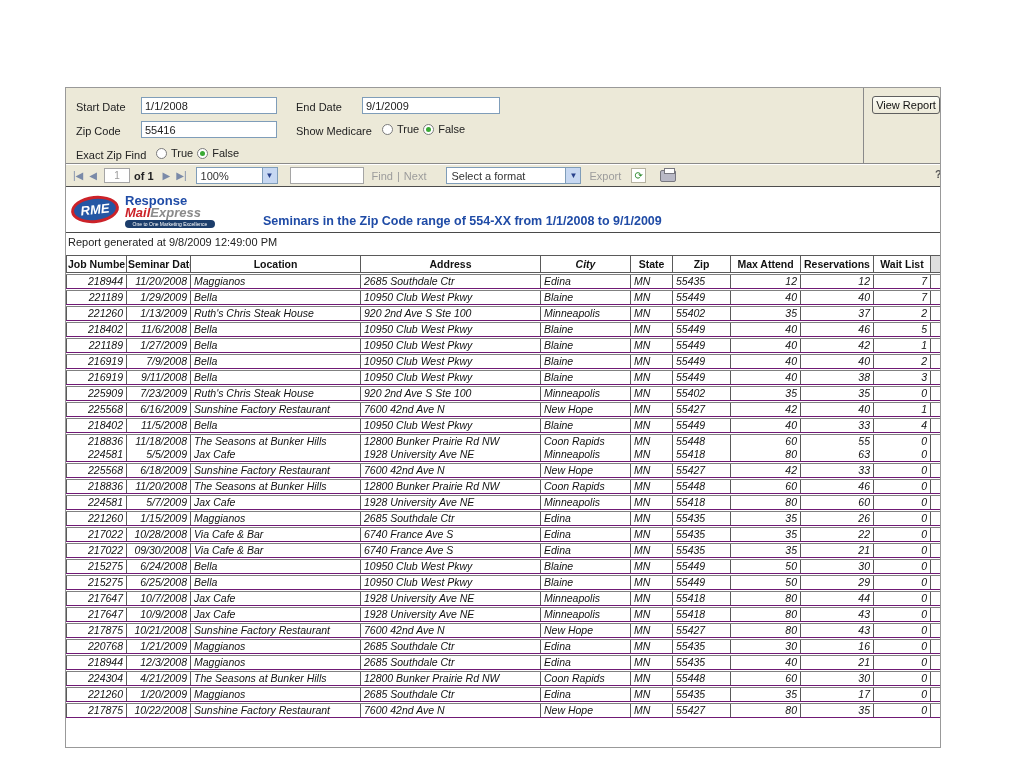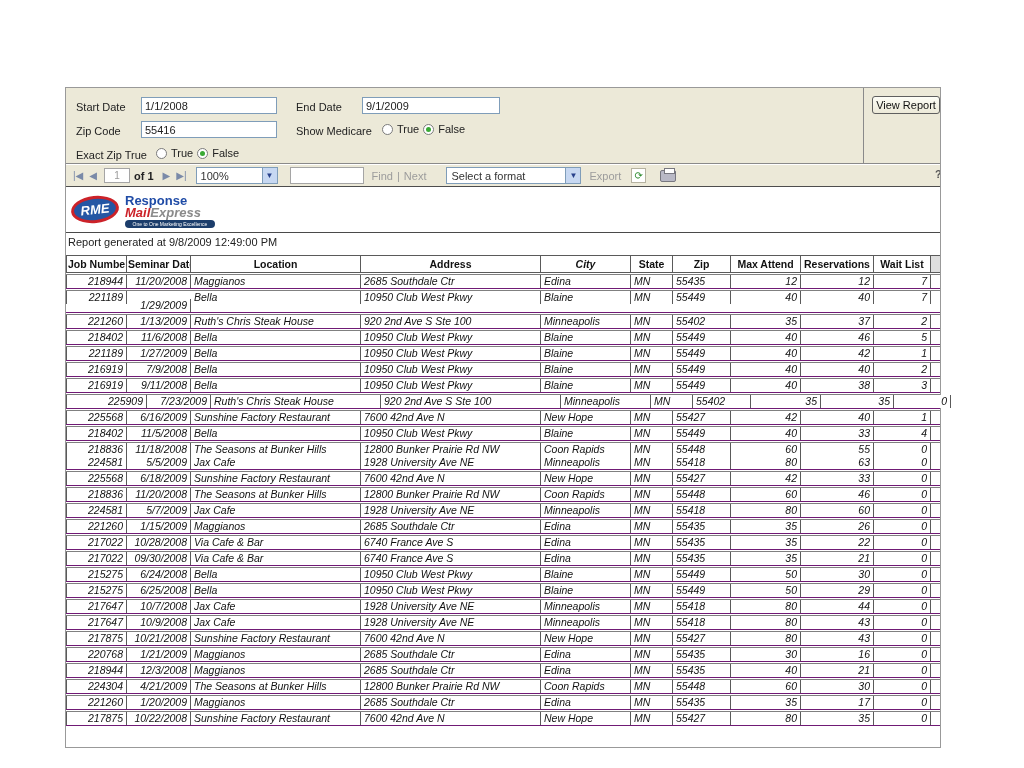--- a/index.html
+++ b/index.html
@@ -80,21 +80,21 @@
       <span class="lbl" style="left:10px;top:37px;">Zip Code</span>
       <input class="txt" style="left: 75px; top: 33px; width: 136px;" value="55416">
       <span class="lbl" style="left:230px;top:37px;">Show Medicare</span>
       <span class="radiogrp" style="left:316px;top:35px;">
         <span class="radio"></span>
         <span>True</span>
         <span class="radio sel"></span>
         <span>False</span>
       </span>
 
-      <span class="lbl" style="left:10px;top:61px;">Exact Zip True</span>
+      <span class="lbl" style="left:10px;top:61px;">Exact Zip Find</span>
       <span class="radiogrp" style="left:90px;top:59px;">
         <span class="radio"></span>
         <span>True</span>
         <span class="radio sel"></span>
         <span>False</span>
       </span>
 
       <span class="pdivider"></span>
       <button class="viewreport">View Report</button>
     </div>
@@ -124,20 +124,21 @@
       <span class="helpcut">?</span>
     </div>
 
     <div class="rbody">
       <div class="logo">
         <span class="logo-oval">RME</span>
         <span class="logo-l1">Response</span>
         <span class="logo-l2"><span class="red">Mail</span><span class="gray">Express</span></span>
         <span class="logo-tag">One to One Marketing Excellence</span>
       </div>
+      <div class="rtitle">Seminars in the Zip Code range of 554-XX from 1/1/2008 to 9/1/2009</div>
       <div class="rule"></div>
       <div class="generated">Report generated at 9/8/2009 12:49:00 PM</div>
 
       <div class="dtable">
           <div class="trow thead">
             <div class="tc c first" style="width: 61px;">Job Number</div>
             <div class="tc c" style="width: 64px;">Seminar Date</div>
             <div class="tc c" style="width: 170px;">Location</div>
             <div class="tc c" style="width: 180px;">Address</div>
             <div class="tc c" style="width: 90px; font-style: italic;">City</div>
@@ -159,21 +160,21 @@
               <div class="tc l" style="width: 58px;">55435</div>
               <div class="tc r" style="width: 70px;">12</div>
               <div class="tc r" style="width: 73px;">12</div>
               <div class="tc r" style="width: 57px;">7</div>
               <div class="tc sliver" style="width: 9px;"></div>
             </div>
           </div>
           <div class="tblock">
             <div class="trow">
               <div class="tc r first" style="width: 61px;">221189</div>
-              <div class="tc r" style="width: 64px; margin-top: 8px;">1/29/2009</div>
+              <div class="tc r" style="width: 64px;">1/29/2009</div>
               <div class="tc l" style="width: 170px;">Bella</div>
               <div class="tc l" style="width: 180px;">10950 Club West Pkwy</div>
               <div class="tc l" style="width: 90px;">Blaine</div>
               <div class="tc l" style="width: 42px;">MN</div>
               <div class="tc l" style="width: 58px;">55449</div>
               <div class="tc r" style="width: 70px;">40</div>
               <div class="tc r" style="width: 73px;">40</div>
               <div class="tc r" style="width: 57px;">7</div>
               <div class="tc sliver" style="width: 9px;"></div>
             </div>
@@ -248,21 +249,21 @@
               <div class="tc l" style="width: 42px;">MN</div>
               <div class="tc l" style="width: 58px;">55449</div>
               <div class="tc r" style="width: 70px;">40</div>
               <div class="tc r" style="width: 73px;">38</div>
               <div class="tc r" style="width: 57px;">3</div>
               <div class="tc sliver" style="width: 9px;"></div>
             </div>
           </div>
           <div class="tblock">
             <div class="trow">
-              <div class="tc r first" style="width: 81px;">225909</div>
+              <div class="tc r first" style="width: 61px;">225909</div>
               <div class="tc r" style="width: 64px;">7/23/2009</div>
               <div class="tc l" style="width: 170px;">Ruth's Chris Steak House</div>
               <div class="tc l" style="width: 180px;">920 2nd Ave S Ste 100</div>
               <div class="tc l" style="width: 90px;">Minneapolis</div>
               <div class="tc l" style="width: 42px;">MN</div>
               <div class="tc l" style="width: 58px;">55402</div>
               <div class="tc r" style="width: 70px;">35</div>
               <div class="tc r" style="width: 73px;">35</div>
               <div class="tc r" style="width: 57px;">0</div>
               <div class="tc sliver" style="width: 9px;"></div>

